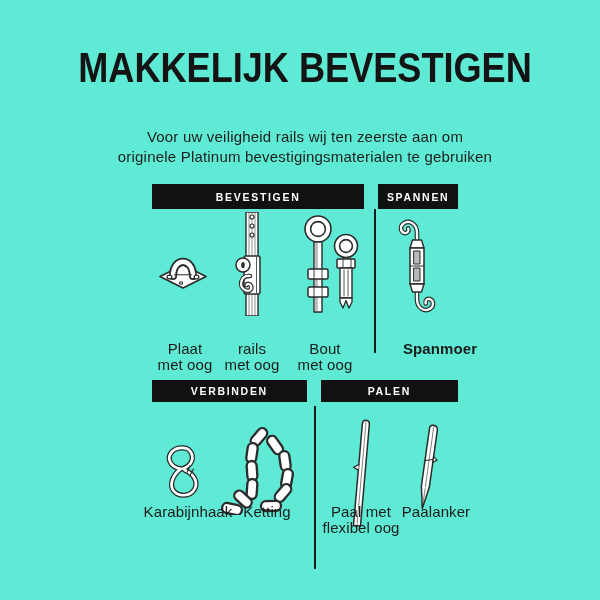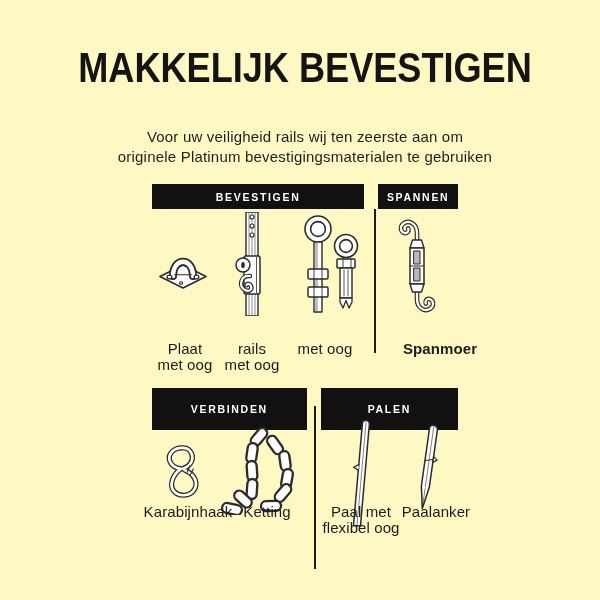--- a/index.html
+++ b/index.html
@@ -1,38 +1,38 @@
 <!DOCTYPE html>
 <html><head>
 <meta charset="utf-8">
 <style>
   * { margin:0; padding:0; box-sizing:border-box; }
   html,body { background:#ffffff; }
   #canvas {
     position:relative; width:600px; height:600px; margin:0 auto;
-    background:#fef9c3; overflow:hidden;
+    background:#5eead4; overflow:hidden;
     font-family:"Liberation Sans", sans-serif; color:#1c1c1c;
   }
   .title {
     position:absolute; left:10px; width:590px; top:42px;
     text-align:center; font-weight:700; font-size:42px; line-height:52px;
     letter-spacing:0; color:#141414;
     transform:scaleX(0.86);
     white-space:nowrap;
   }
   .subtitle {
     position:absolute; left:10px; width:590px; top:127px;
     text-align:center; font-size:15px; line-height:20px;
     color:#1e1e1e; letter-spacing:0.2px;
   }
   .bar {
     position:absolute; left:152px; width:306px; display:flex; gap:14px;
   }
   .bar1 { top:184px; height:25px; }
-  .bar2 { top:388px; height:42px; }
+  .bar2 { top:380px; height:22px; }
   .bar-cell {
     background:#111111; color:#ffffff;
     display:flex; align-items:center; justify-content:center;
     font-size:10.5px; font-weight:700; letter-spacing:1.7px;
     height:100%;
   }
   .vdivider { position:absolute; width:1.5px; background:#1b1b1b; }
   .vdivider1 { left:374px; top:209px; height:144px; }
   .vdivider2 { left:314px; top:406px; height:163px; }
   .icon { position:absolute; }
@@ -138,20 +138,21 @@
 
   <div class="item-label row1-label" style="left:120px;">
     <div>Plaat</div>
     <div>met oog</div>
   </div>
   <div class="item-label row1-label" style="left:187px;">
     <div>rails</div>
     <div>met oog</div>
   </div>
   <div class="item-label row1-label" style="left:260px;">
+    <div>Bout</div>
     <div>met oog</div>
   </div>
   <div class="item-label row1-label" style="left:375px;font-weight:bold;">
     <div>Spanmoer</div>
   </div>
 
   <div class="bar bar2">
     <div class="bar-cell" style="width:161px">VERBINDEN</div>
     <div class="bar-cell" style="width:143px">PALEN</div>
   </div>

